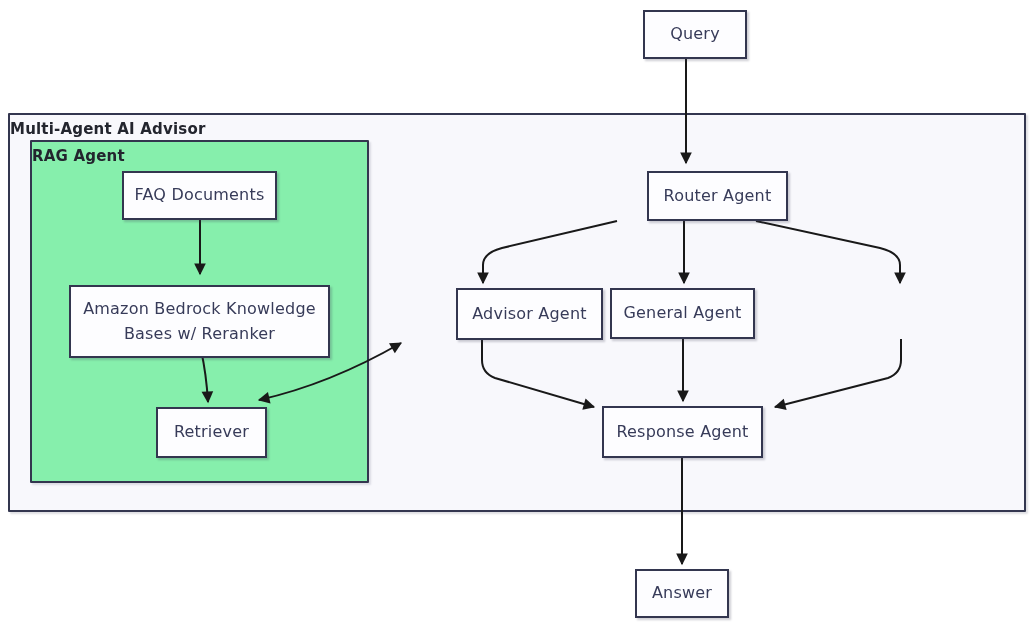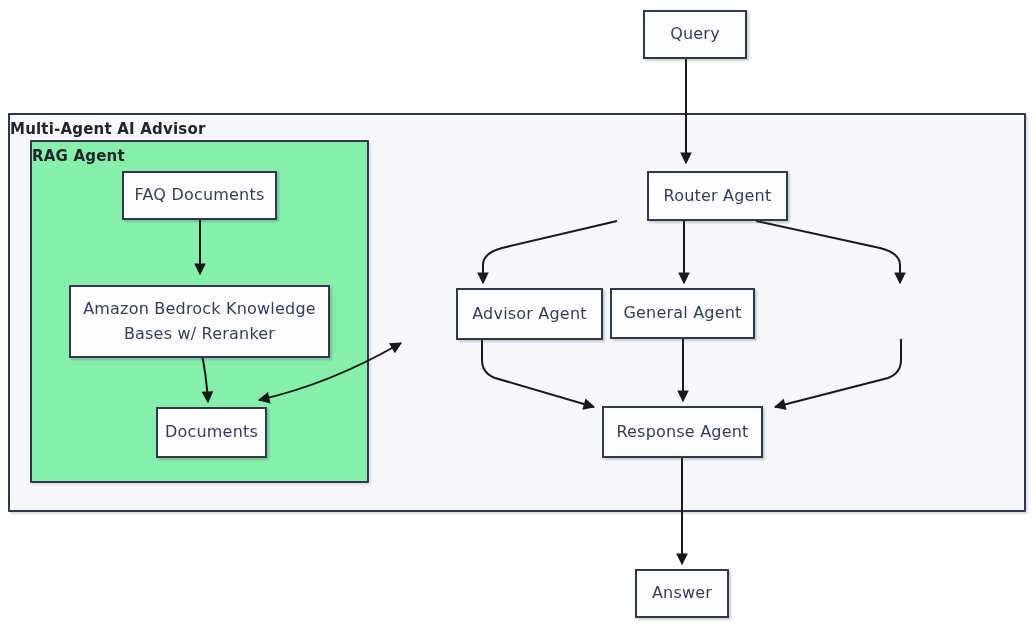--- a/index.html
+++ b/index.html
@@ -113,21 +113,21 @@
   <div class="node n-faq">
     <span>FAQ Documents</span>
   </div>
 
   <div class="node n-bedrock">
     <span>Amazon Bedrock Knowledge</span>
     <span>Bases w/ Reranker</span>
   </div>
 
   <div class="node n-retriever">
-    <span>Documents</span>
+    <span>Retriever</span>
   </div>
 
   <div class="node n-router">
     <span>Router Agent</span>
   </div>
 
   <div class="node n-advisor">
     <span>Advisor Agent</span>
   </div>
 

